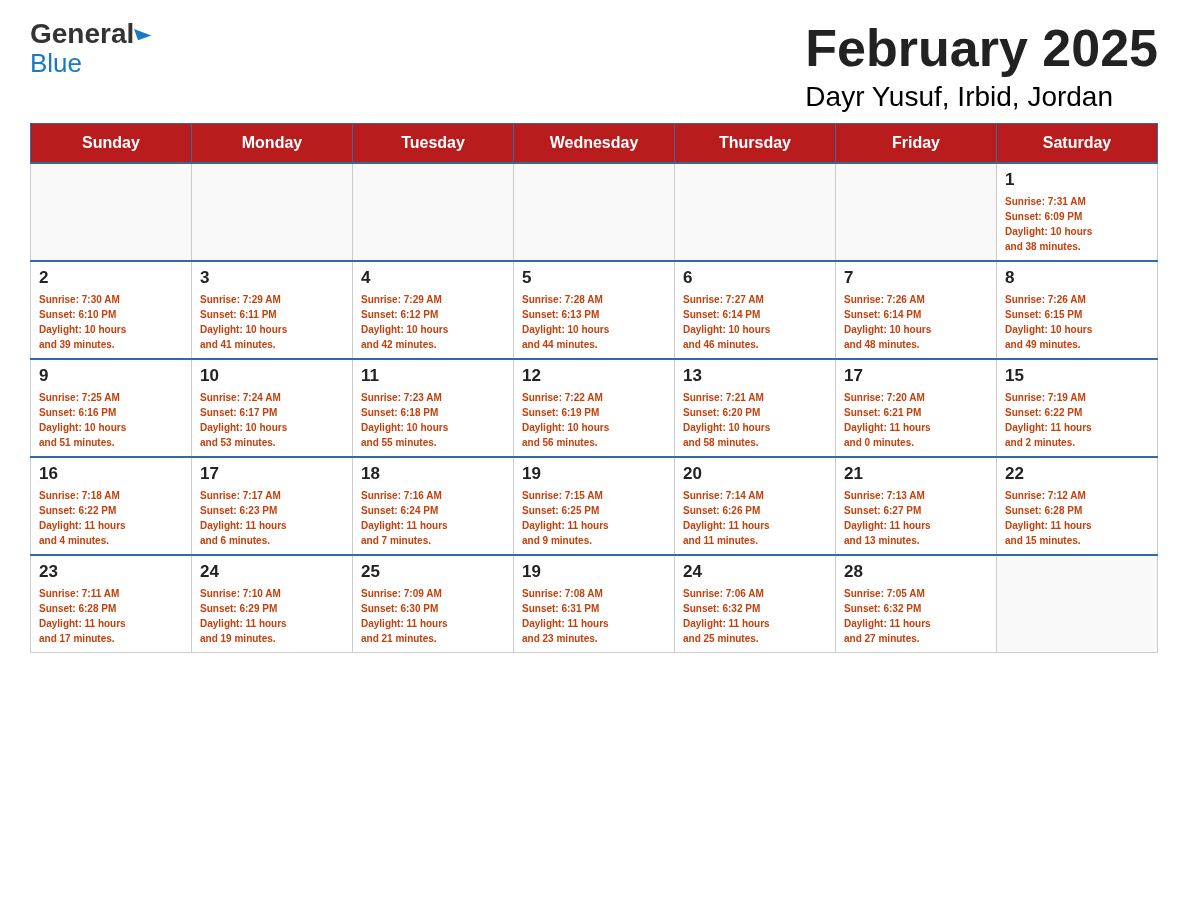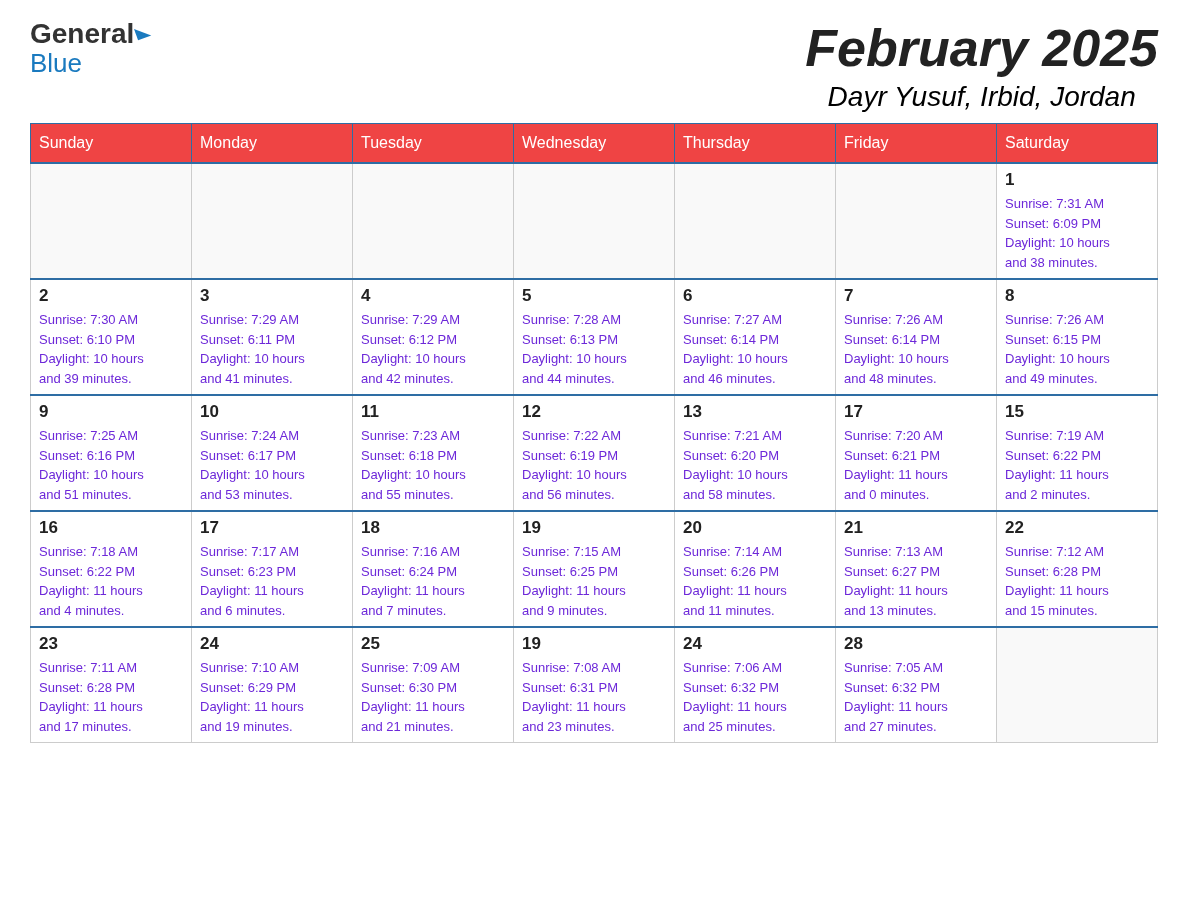--- a/index.html
+++ b/index.html
@@ -32,46 +32,45 @@
       color: #1a7abf;
     }
     .logo-blue {
       font-size: 26px;
       font-weight: normal;
       color: #1a7abf;
       line-height: 1;
       margin-top: 2px;
     }
     .title-area {
-      text-align: center;
-      font-style: italic;
+      text-align: left;
     }
     .main-title {
       font-size: 52px;
       font-weight: bold;
       color: #222;
       line-height: 1.1;
     }
     .subtitle {
       font-size: 28px;
       color: #000000;
       margin-top: 4px;
     }
     .calendar {
       width: 100%;
       border-collapse: collapse;
       border: 1px solid #888;
     }
     .calendar th {
-      background-color: #ef4444;
+      background-color: #b91c1c;
       color: #fff;
       padding: 10px 8px;
       font-size: 16px;
-      font-weight: normal;
-      text-align: left;
+      font-weight: bold;
+      text-align: center;
       border: 1px solid #2e6da4;
     }
     .calendar td {
       vertical-align: top;
       padding: 6px 8px;
       border: 1px solid #ccc;
       width: calc(100% / 7);
       min-height: 110px;
       font-size: 13px;
       color: #333;
@@ -79,23 +78,24 @@
     .calendar tr td {
       border-top: 2px solid #2e6da4;
     }
     .day-number {
       font-size: 17px;
       font-weight: bold;
       color: #222;
       margin-bottom: 4px;
     }
     .day-info {
-      font-size: 13px;
+      font-size: 10px;
       line-height: 1.5;
-      color: #6d28d9;
+      color: #c2410c;
+      font-weight: bold;
     }
     .empty-cell {
       background: #f9f9f9;
     }
   </style>
 </head>
 <body>
 
 <div class="header">
   <div class="logo">

